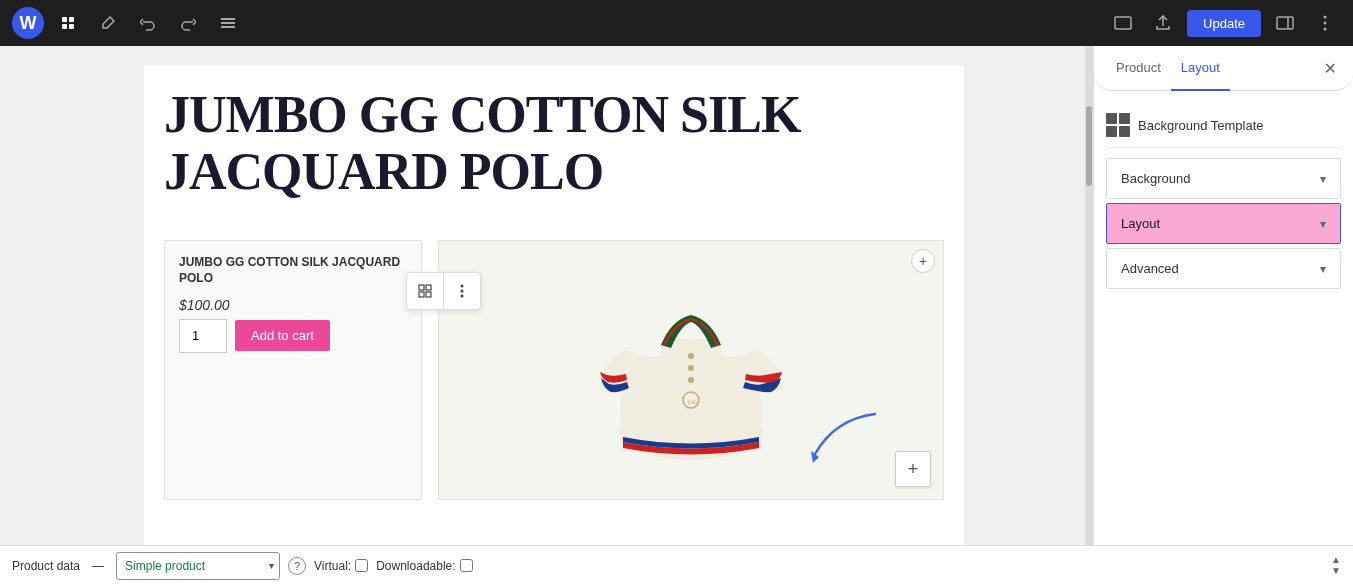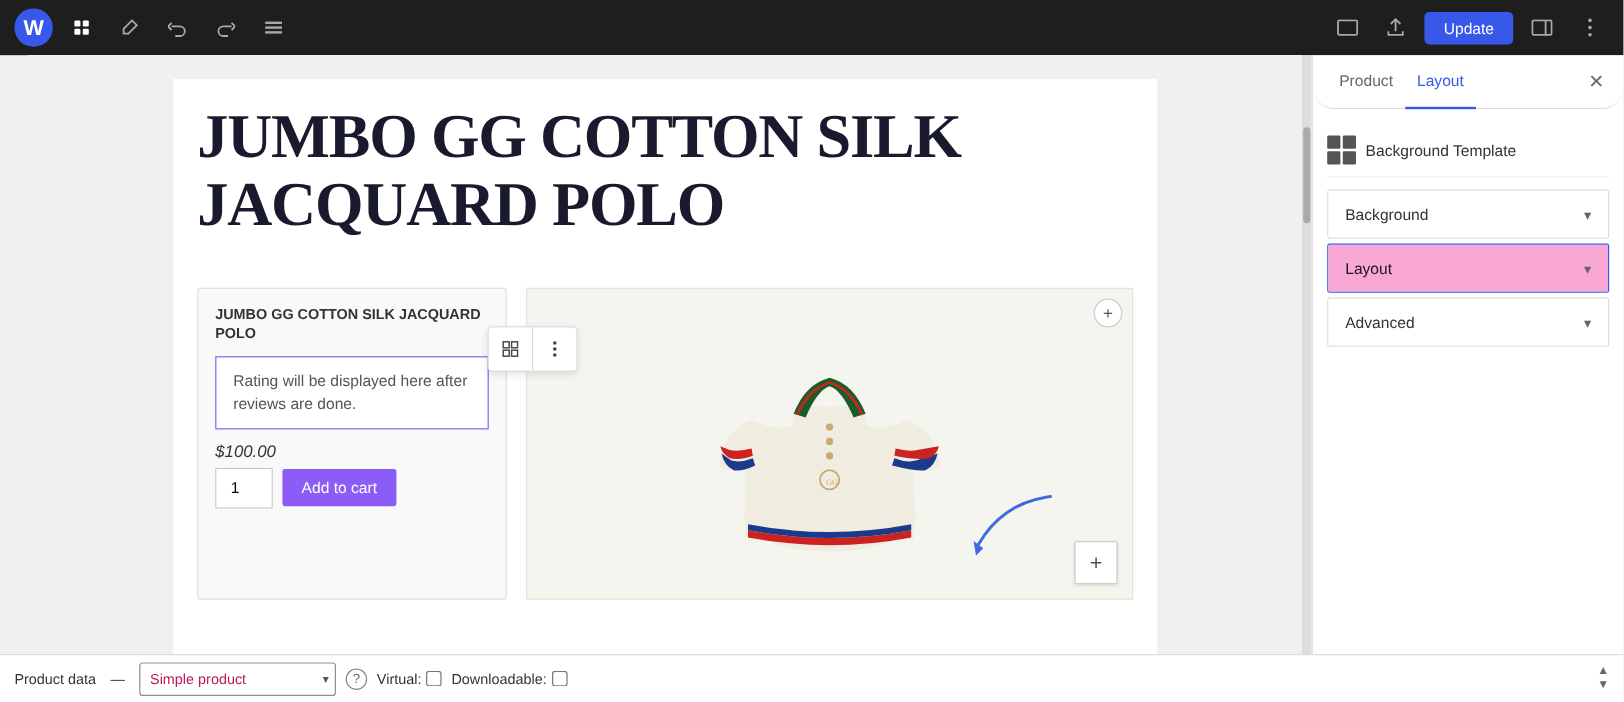--- a/index.html
+++ b/index.html
@@ -87,21 +87,21 @@
       font-size: 13px; color: #333; margin-bottom: 10px;
     }
     .add-to-cart-row {
       display: flex; align-items: center; gap: 8px; margin-bottom: 8px;
     }
     .qty-input {
       width: 48px; height: 34px; border: 1px solid #ccc; text-align: center;
       font-size: 13px;
     }
     .add-to-cart-btn {
-      background: #8b5cf6; color: white; border: none; padding: 8px 16px;
+      background: #ec4899; color: white; border: none; padding: 8px 16px;
       font-size: 13px; cursor: pointer; border-radius: 2px; font-weight: 500;
     }
     .sku-info {
       font-size: 12px; color: #555;
     }
     .sku-info a { color: #555; }
 
     
     .product-image-area {
       flex: 1; background: #f5f5f0; position: relative; display: flex;
@@ -190,21 +190,21 @@
     .bottom-bar {
       height: 40px; background: white; border-top: 1px solid #ddd;
       display: flex; align-items: center; padding: 0 12px; gap: 8px;
       flex-shrink: 0; font-size: 12px; color: #333;
     }
     .bottom-bar-label { font-weight: 500; }
     .bottom-bar-dash { margin: 0 4px; }
     .product-type-select {
       height: 28px; border: 1px solid #8c8f94; border-radius: 3px;
       font-size: 12px; padding: 0 24px 0 8px; background: white;
-      appearance: none; cursor: pointer; color: #be185d;
+      appearance: none; cursor: pointer; color: #15803d;
     }
     .select-wrapper { position: relative; display: inline-flex; align-items: center; }
     .select-arrow {
       position: absolute; right: 6px; pointer-events: none; font-size: 10px; color: #555;
     }
     .help-icon {
       width: 18px; height: 18px; border-radius: 50%; border: 1px solid #888;
       display: flex; align-items: center; justify-content: center;
       font-size: 11px; color: #666; cursor: pointer;
     }
@@ -304,21 +304,20 @@
               <circle cx="2" cy="7" r="1.5"></circle>
               <circle cx="2" cy="12" r="1.5"></circle>
             </svg>
         </button>
       </div>
 
       <div class="product-content">
 
         <div class="product-info">
           <div class="product-name-sm">JUMBO GG COTTON SILK JACQUARD POLO</div>
-          <div class="rating-box">Rating will be displayed here after reviews are done.</div>
           <div class="product-price">$100.00</div>
           <div class="add-to-cart-row">
             <input class="qty-input" type="number" value="1" style="">
             <button class="add-to-cart-btn">Add to cart</button>
           </div>
         </div>
 
         <div class="product-image-area">
 
           <svg class="polo-shirt" viewBox="0 0 220 220" xmlns="http://www.w3.org/2000/svg">

